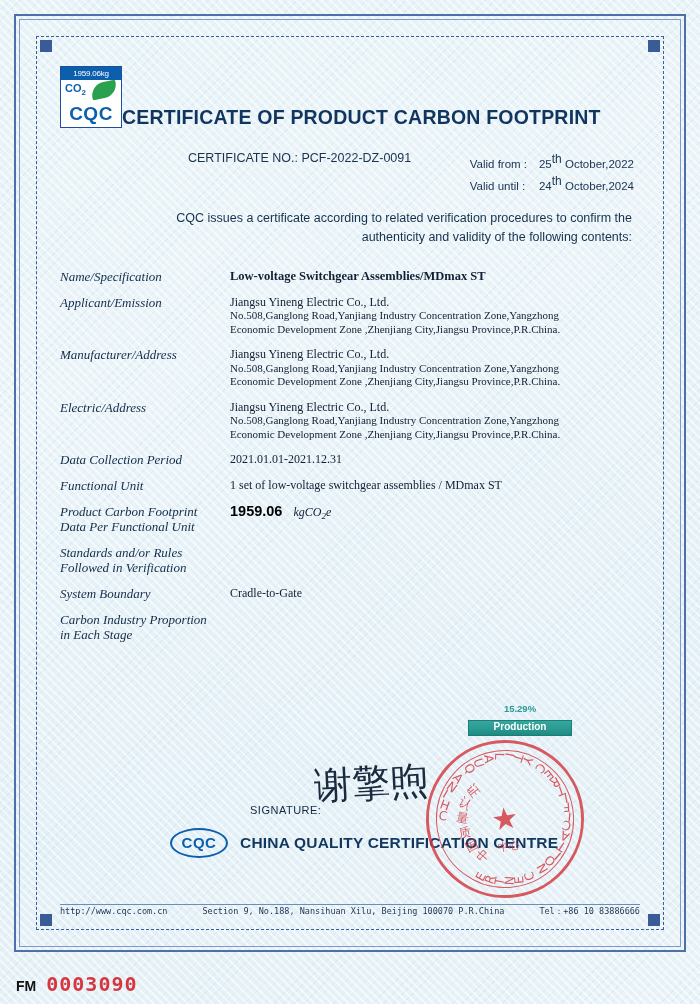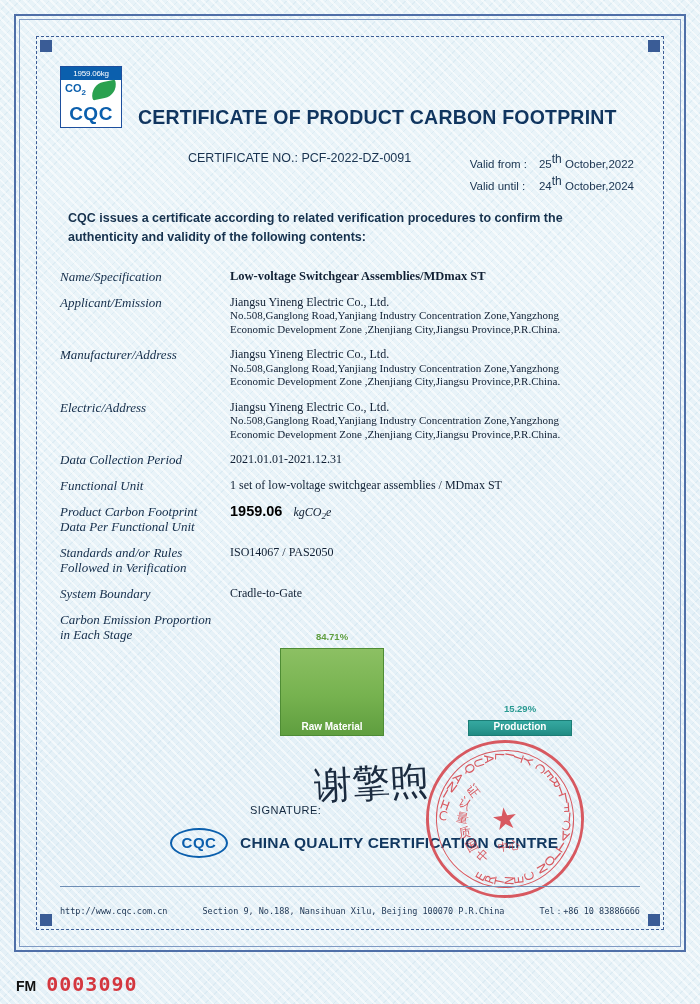--- a/index.html
+++ b/index.html
@@ -73,21 +73,20 @@
     position: absolute;
     left: 60px;
     top: 66px;
     width: 580px;
   }
 
   
   .header {
     display: flex;
     align-items: flex-start;
-    gap: 16px;
   }
   .cqc-logo-box {
     width: 62px;
     height: 62px;
     border: 1px solid #1d4f9e;
     background: #ffffff;
     box-sizing: border-box;
     position: relative;
     flex: 0 0 auto;
   }
@@ -162,27 +161,26 @@
     color: #18324f;
     text-align: left;
     line-height: 17px;
     margin-right: 6px;
   }
   .validity .lbl { display: inline-block; width: 66px; }
   sup { font-size: 12px; }
 
   .intro {
     margin-top: 14px;
-    text-align: left;
+    text-align: right;
     font-family: "Liberation Sans", sans-serif;
     font-size: 12.5px;
     color: #16314d;
     line-height: 19px;
     padding: 0 8px;
-    font-weight: bold;
   }
 
   
   .fields {
     margin-top: 22px;
   }
   .row {
     display: flex;
     margin-bottom: 11px;
   }
@@ -372,21 +370,21 @@
     letter-spacing: 0.2px;
   }
 
   
   .bottom-bar {
     position: absolute;
     left: 60px;
     right: 60px;
     bottom: 86px;
     border-top: 1px solid #6d8db5;
-    padding-top: 19px;
+    padding-top: 1px;
     display: flex;
     justify-content: space-between;
     font-family: "DejaVu Sans Mono", monospace;
     font-size: 8.5px;
     color: #1d3category;
     color: #1d3553;
   }
   .bottom-bar div { white-space: nowrap; }
 
   .fm-row {
@@ -512,40 +510,34 @@
           <span class="big-number">1959.06</span>
           <span class="unit">kgCO<sub>2</sub>e</span>
         </div>
       </div>
 
       <div class="row">
         <div class="label">
           <div>Standards and/or Rules</div>
           <div>Followed in Verification</div>
         </div>
-        <div class="value">ISO14067 / PAS2050</div>
       </div>
 
       <div class="row">
         <div class="label">System Boundary</div>
         <div class="value">Cradle-to-Gate</div>
       </div>
 
       <div class="row">
         <div class="label">
-          <div>Carbon Emission Proportion</div>
+          <div>Carbon Industry Proportion</div>
           <div>in Each Stage</div>
         </div>
         <div class="value">
           <div class="chart-area">
-            <div class="bar-wrap bar-a" style="left: 50px; width: 104px;">
-              <div class="bar-pct">84.71%</div>
-              <div class="bar" style="height: 88px;"></div>
-              <div class="bar-label">Raw Material</div>
-            </div>
             <div class="bar-wrap bar-b" style="left: 238px; width: 104px;">
               <div class="bar-pct">15.29%</div>
               <div class="bar" style="height: 16px;"></div>
               <div class="bar-label">Production</div>
             </div>
           </div>
         </div>
       </div>
 
     </div>

